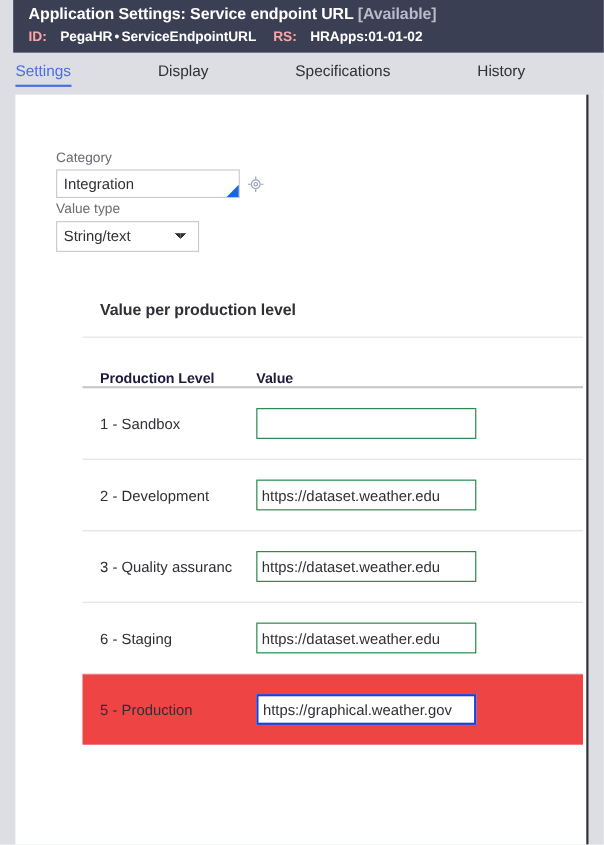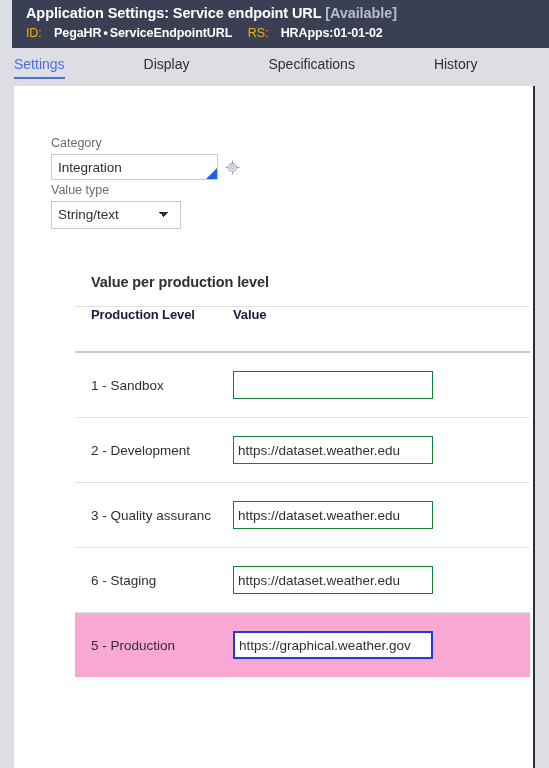--- a/index.html
+++ b/index.html
@@ -44,22 +44,22 @@
   .header-meta {
     margin-top: 2px;
     font-size: 12.5px;
     font-weight: bold;
     color: #ffffff;
     line-height: 17px;
     white-space: nowrap;
     letter-spacing: -0.1px;
   }
   .header-meta .meta-label {
-    color: #eab308;
-    font-weight: normal;
+    color: #fca5a5;
+    font-weight: bold;
   }
   .header-meta .meta-sep { padding: 0 2px; }
   .meta-gap { display: inline-block; width: 9px; }
 
   
   .tab-bar {
     position: absolute;
     left: 0; top: 48px;
     width: 549px;
     height: 34px;
@@ -190,41 +190,41 @@
     width: 100%;
   }
   .rule-thick {
     height: 2px;
     background: #c9c9cd;
     width: 100%;
   }
 
   .table-head {
     display: flex;
-    align-items: flex-start;
+    align-items: flex-end;
     height: 44px;
     padding-left: 16px;
   }
   .th {
     font-size: 13px;
     font-weight: bold;
     color: #1b1b3a;
     letter-spacing: -0.1px;
   }
   .th-level { width: 142px; }
   .th-value { width: 200px; }
 
   .table-row {
     display: flex;
     align-items: center;
     height: 64px;
     padding-left: 16px;
   }
   .table-row.highlight {
-    background: #f9a8d4;
+    background: #ef4444;
   }
   .td-level {
     width: 142px;
     font-size: 13.5px;
     color: #2f2f35;
     white-space: nowrap;
     overflow: hidden;
     padding-right: 4px;
   }
   .td-value {

